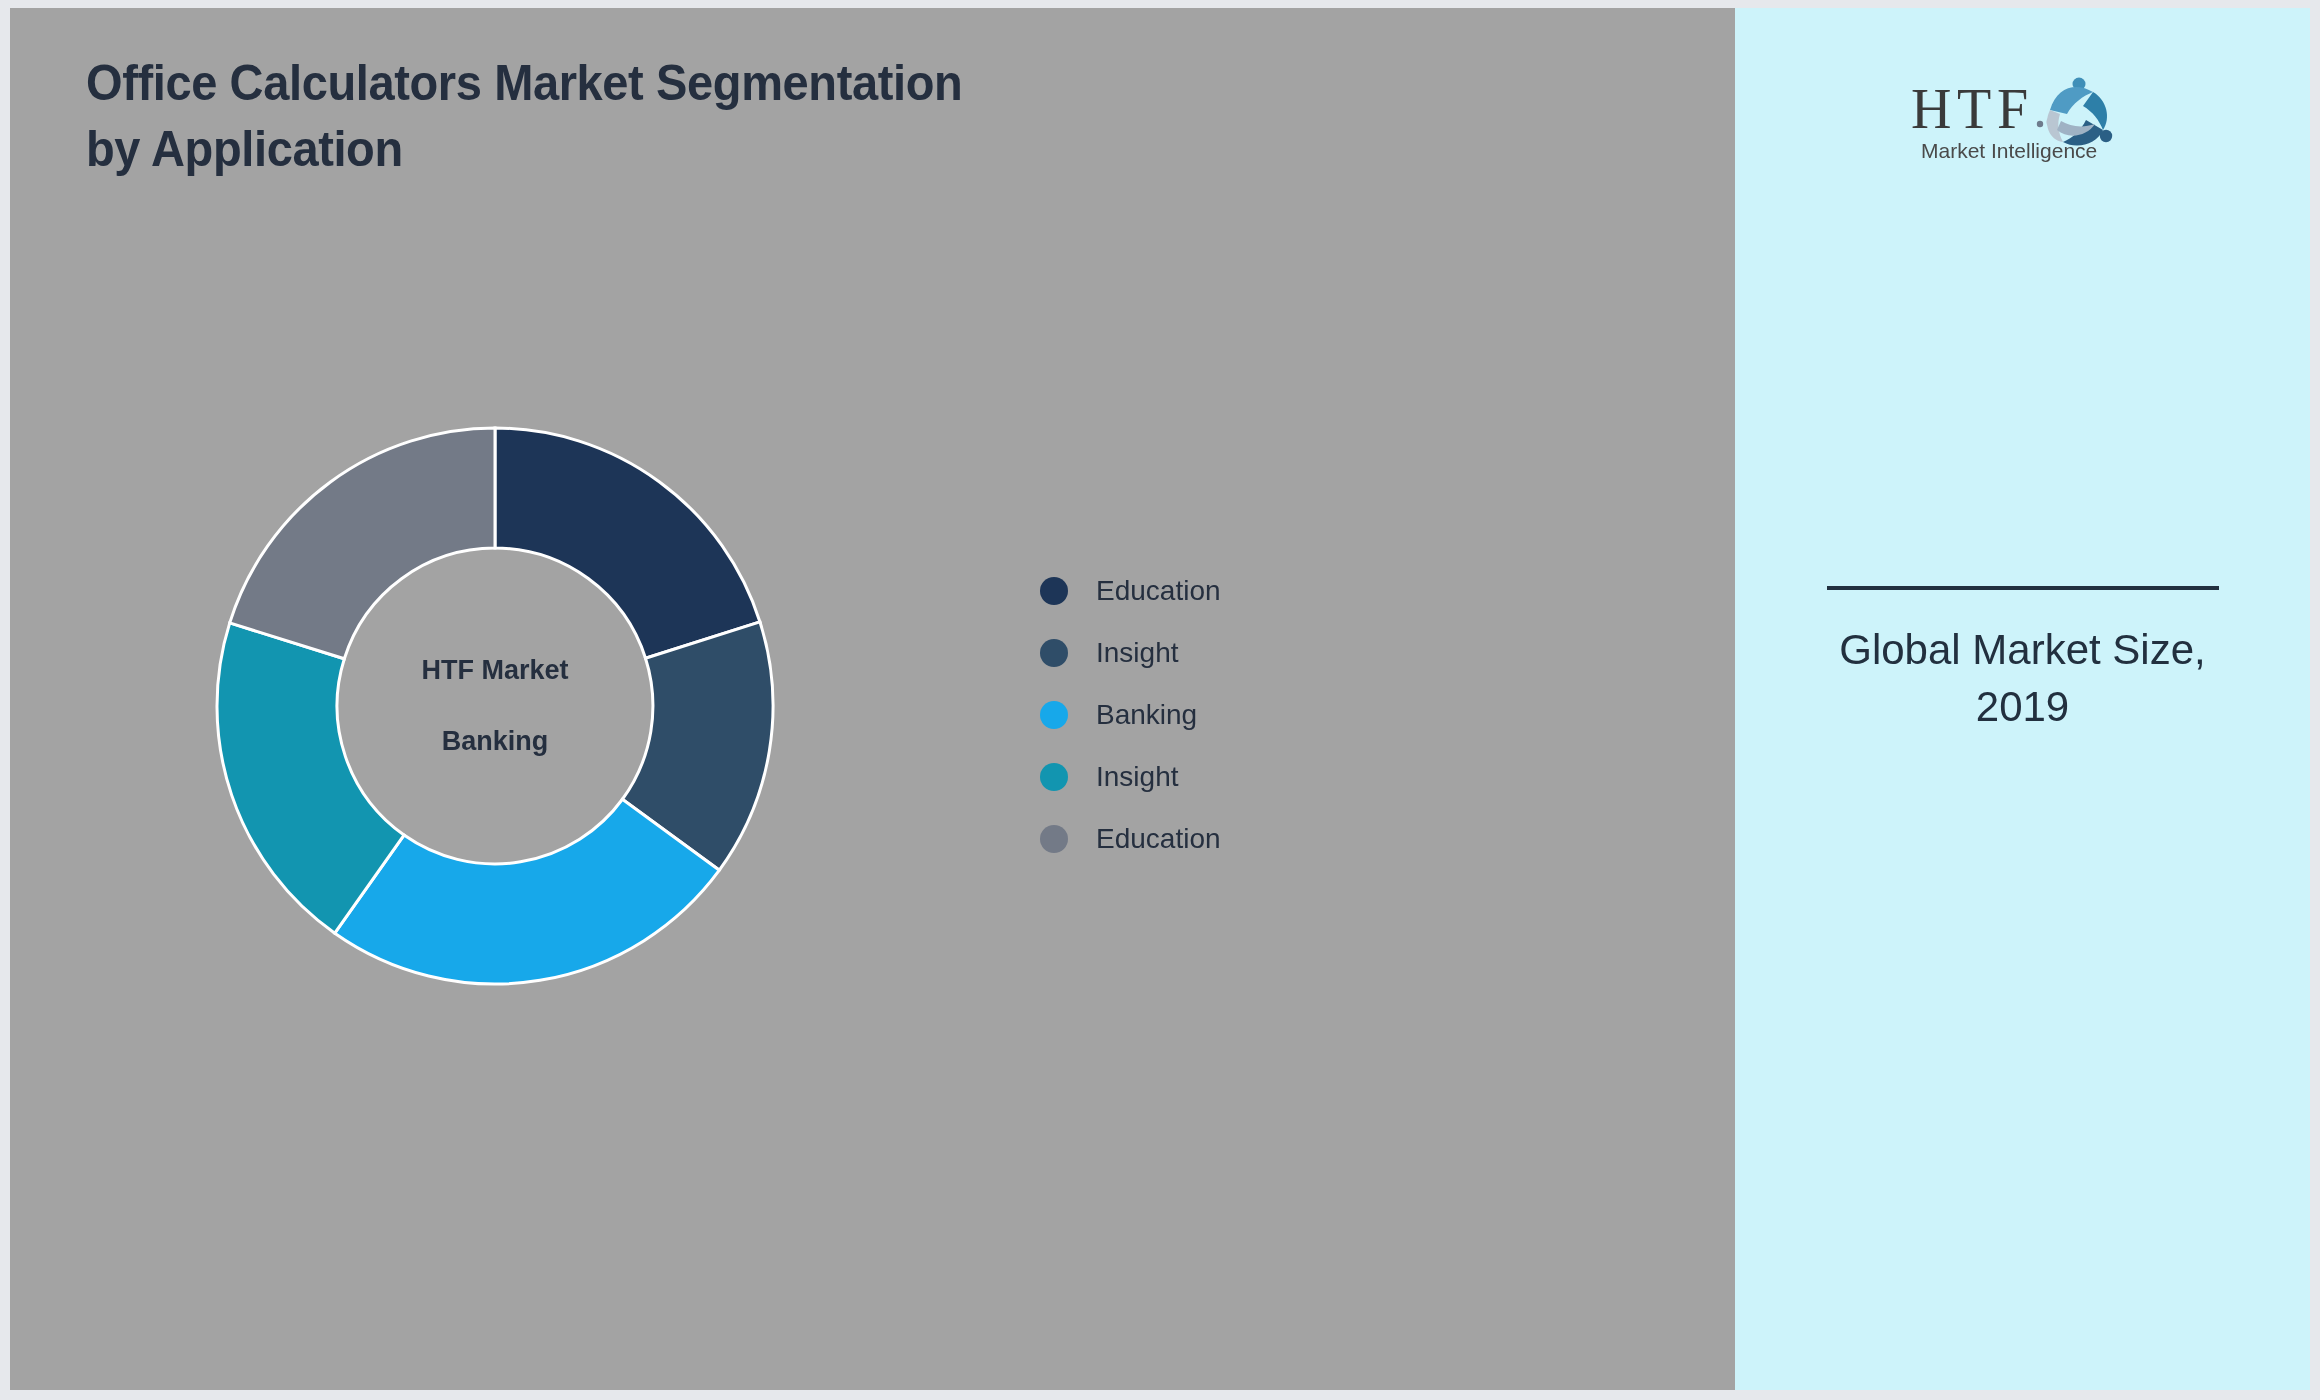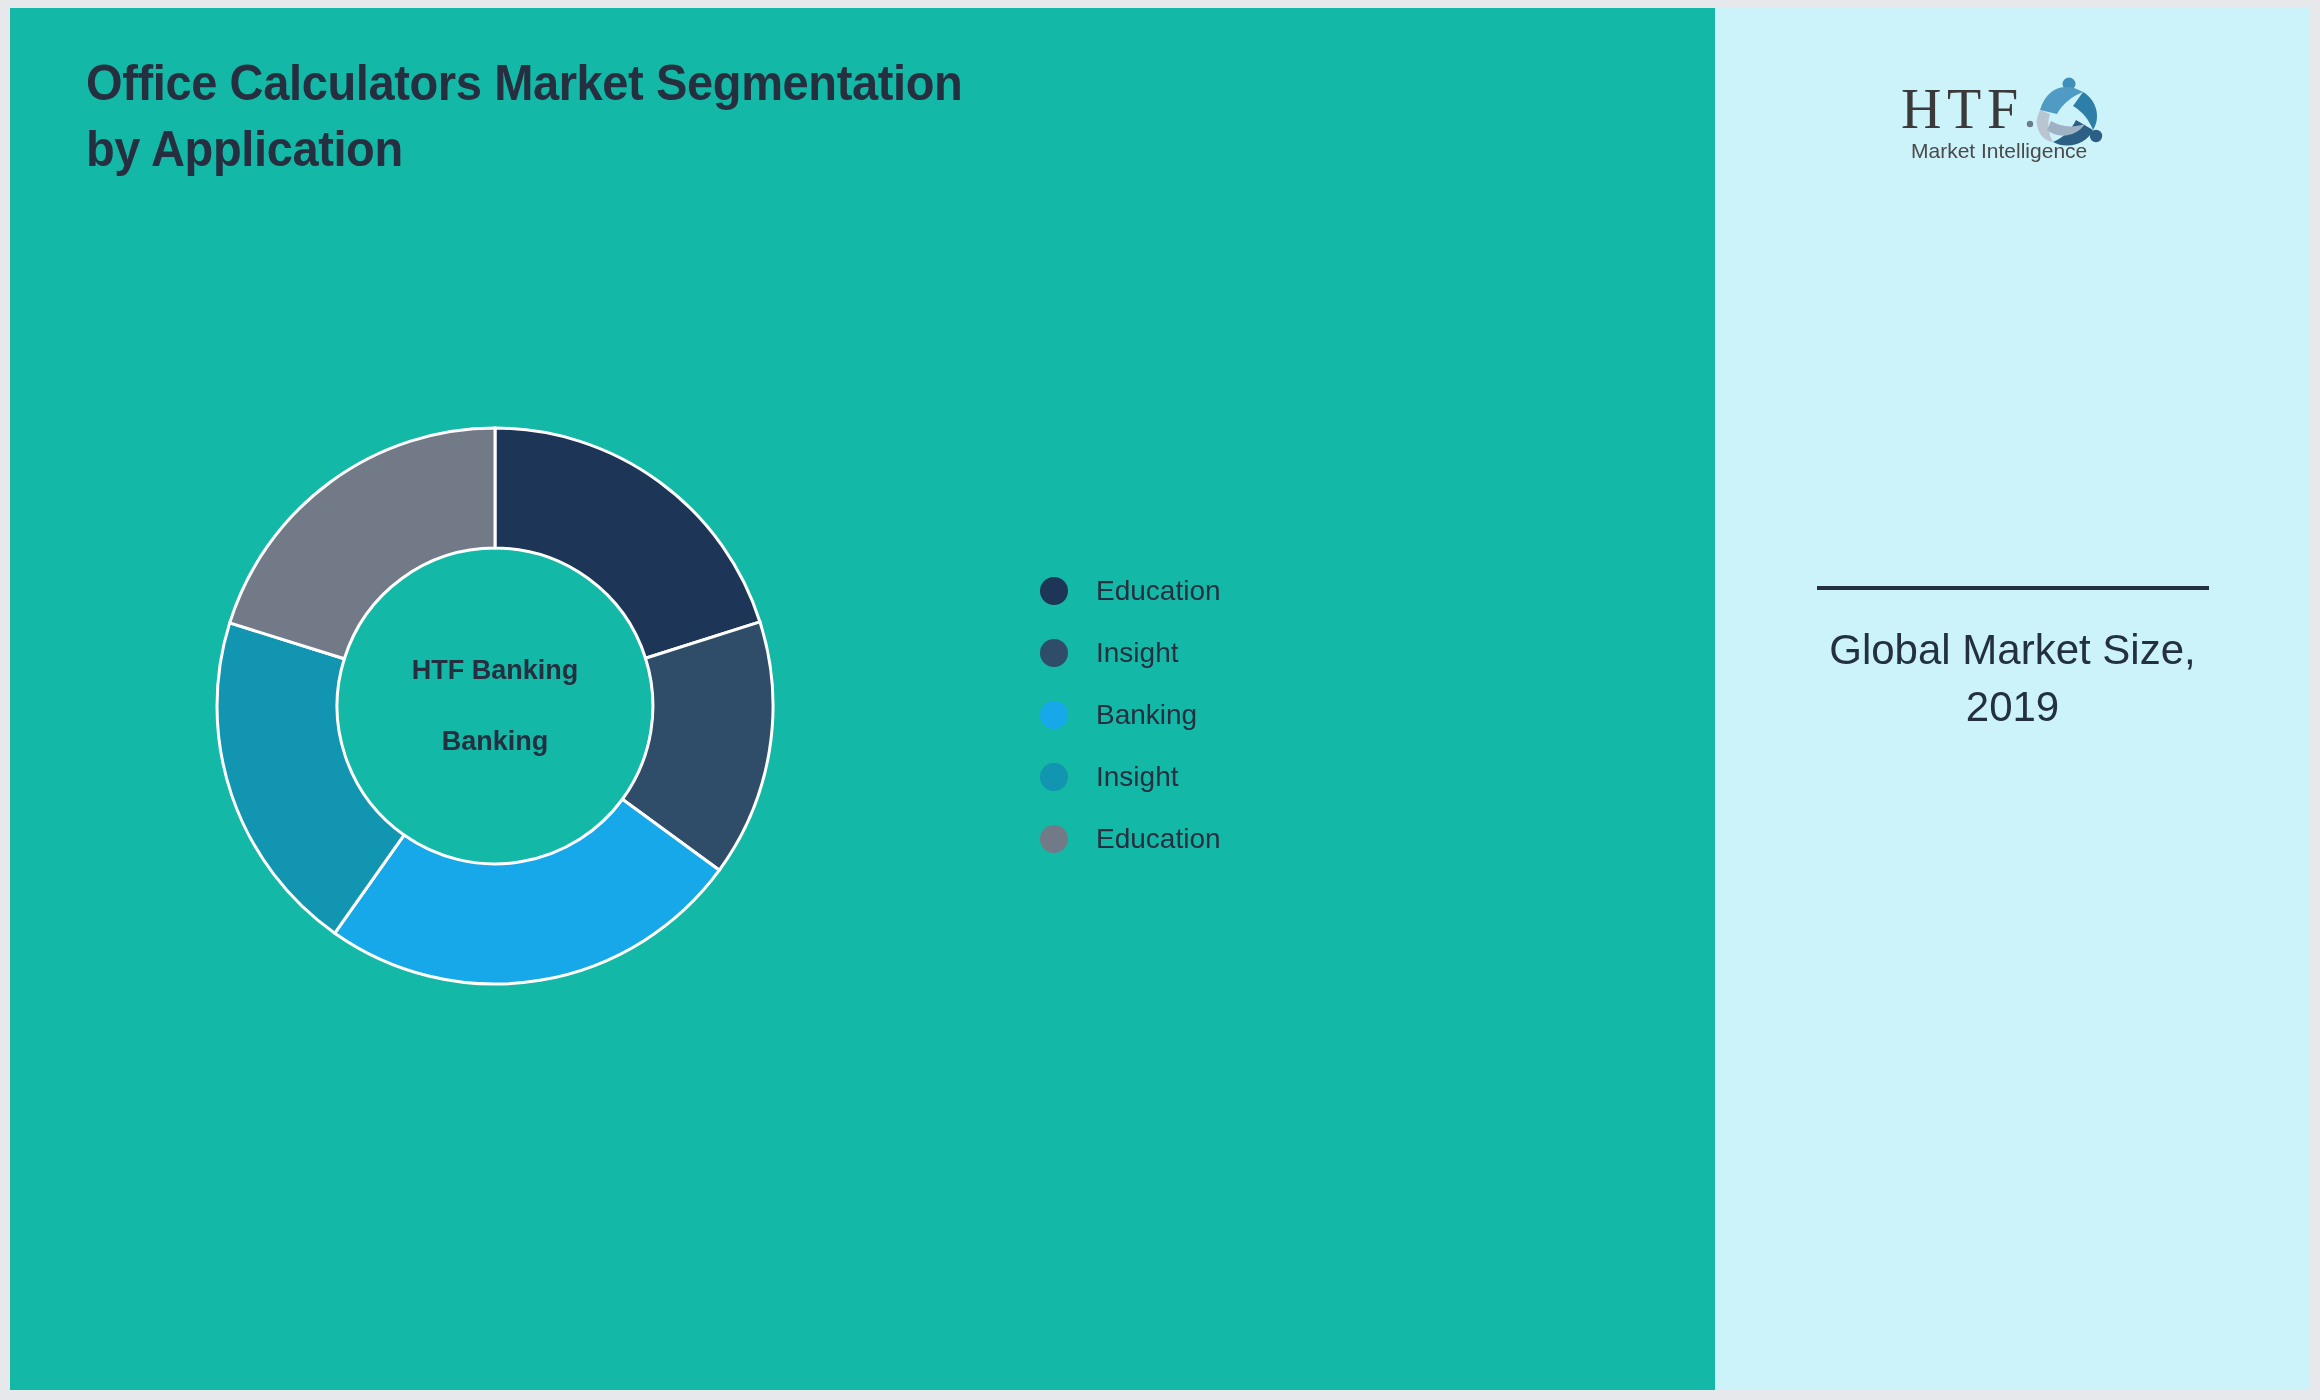--- a/index.html
+++ b/index.html
@@ -24,22 +24,23 @@
     display: flex;
     flex-direction: row;
     overflow: hidden;
   }
 
   
   .chart-panel {
     position: relative;
     width: 1705px;
     height: 100%;
-    background: #14b8a6;
+    background: #a3a3a3;
     flex: 0 0 auto;
+    padding-left: 20px;
   }
 
   .chart-title {
     position: absolute;
     left: 76px;
     top: 42px;
     width: 1000px;
     font-family: "Liberation Sans Narrow", "Liberation Sans", sans-serif;
     font-size: 50px;
     font-weight: bold;
@@ -175,21 +176,21 @@
             <path d="M 514.3349667759769 454.18837559833923 A 278 278 0 0 1 129.7518161047976 517.1662817371658
                L 198.97903154752504 419.0304480267102 A 157.904 157.904 0 0 0 417.4222611287549 383.2589973398567 Z" fill="#17a8ea" stroke="#ffffff" stroke-width="3"></path>
             <path d="M 129.7518161047976 517.1662817371658 A 278 278 0 0 1 24.721188672474966 206.86665975280812
                L 139.32163516596577 242.780262739595 A 157.904 157.904 0 0 0 198.97903154752504 419.0304480267102 Z" fill="#1295b0" stroke="#ffffff" stroke-width="3"></path>
             <path d="M 24.721188672474966 206.86665975280812 A 278 278 0 0 1 289.99999999999994 12
                L 289.99999999999994 132.096 A 157.904 157.904 0 0 0 139.32163516596577 242.780262739595 Z" fill="#737a87" stroke="#ffffff" stroke-width="3"></path>
           </g>
       </svg>
       <div class="donut-center-label">
         <span>
-          <span>HTF Banking</span><br>
+          <span>HTF Market</span><br>
           <span>Banking</span>
         </span>
       </div>
     </div>
 
     <div class="legend" id="legend">
         <div class="legend-item">
           <span class="legend-swatch" style="background: rgb(29, 53, 87);"></span>
           <span class="legend-label">Education</span>
         </div>

